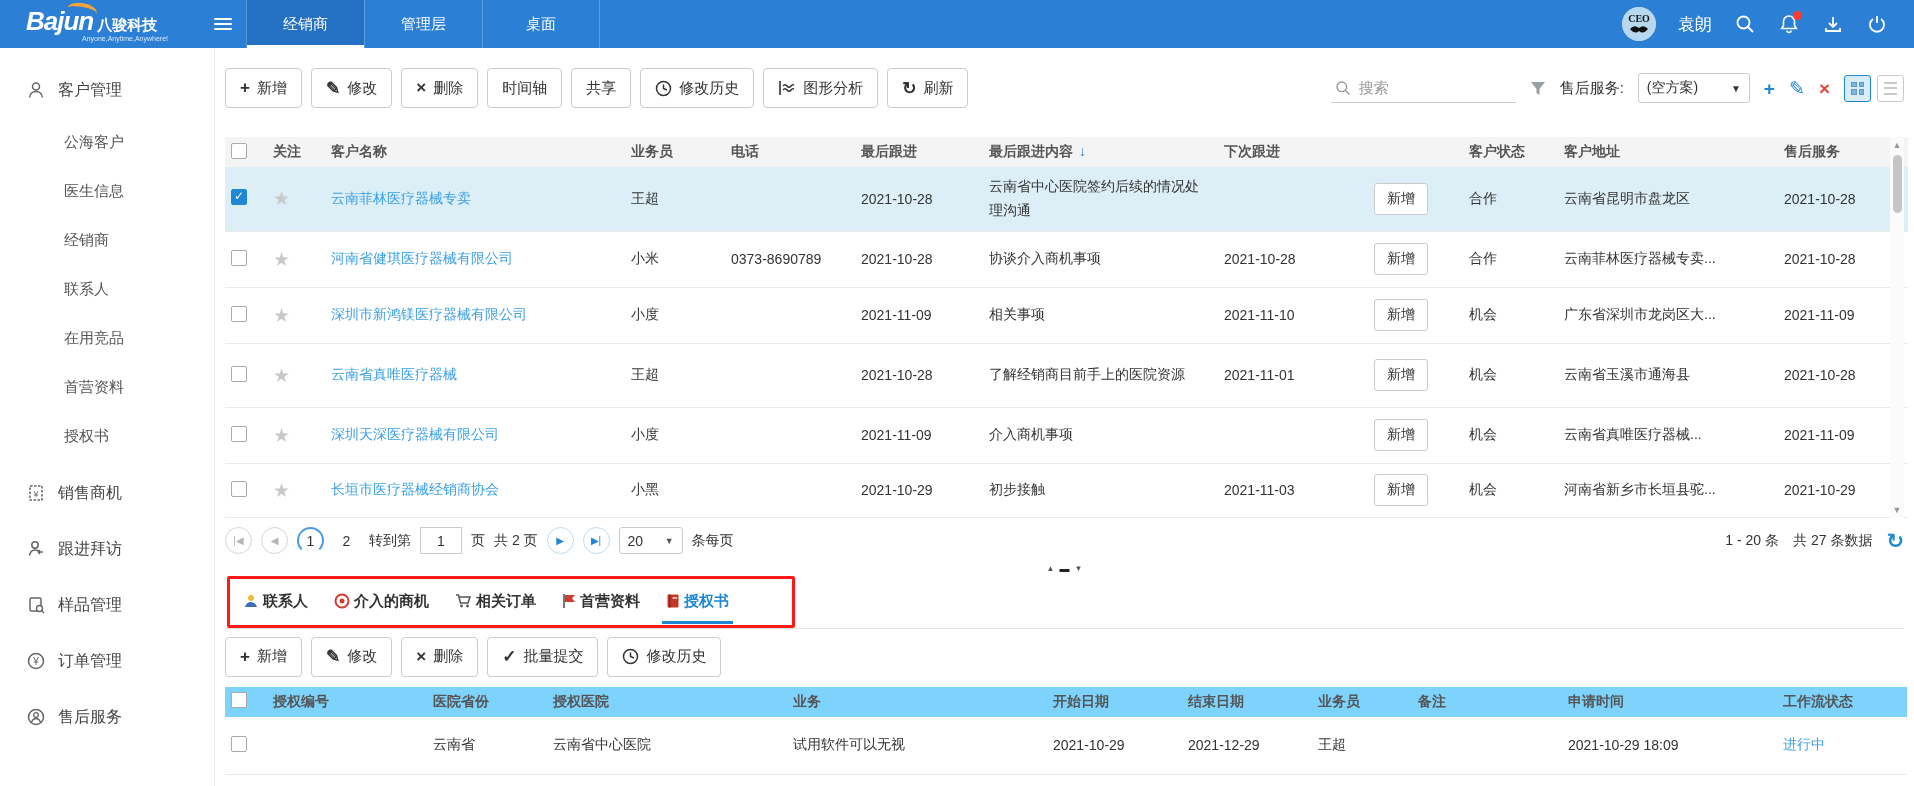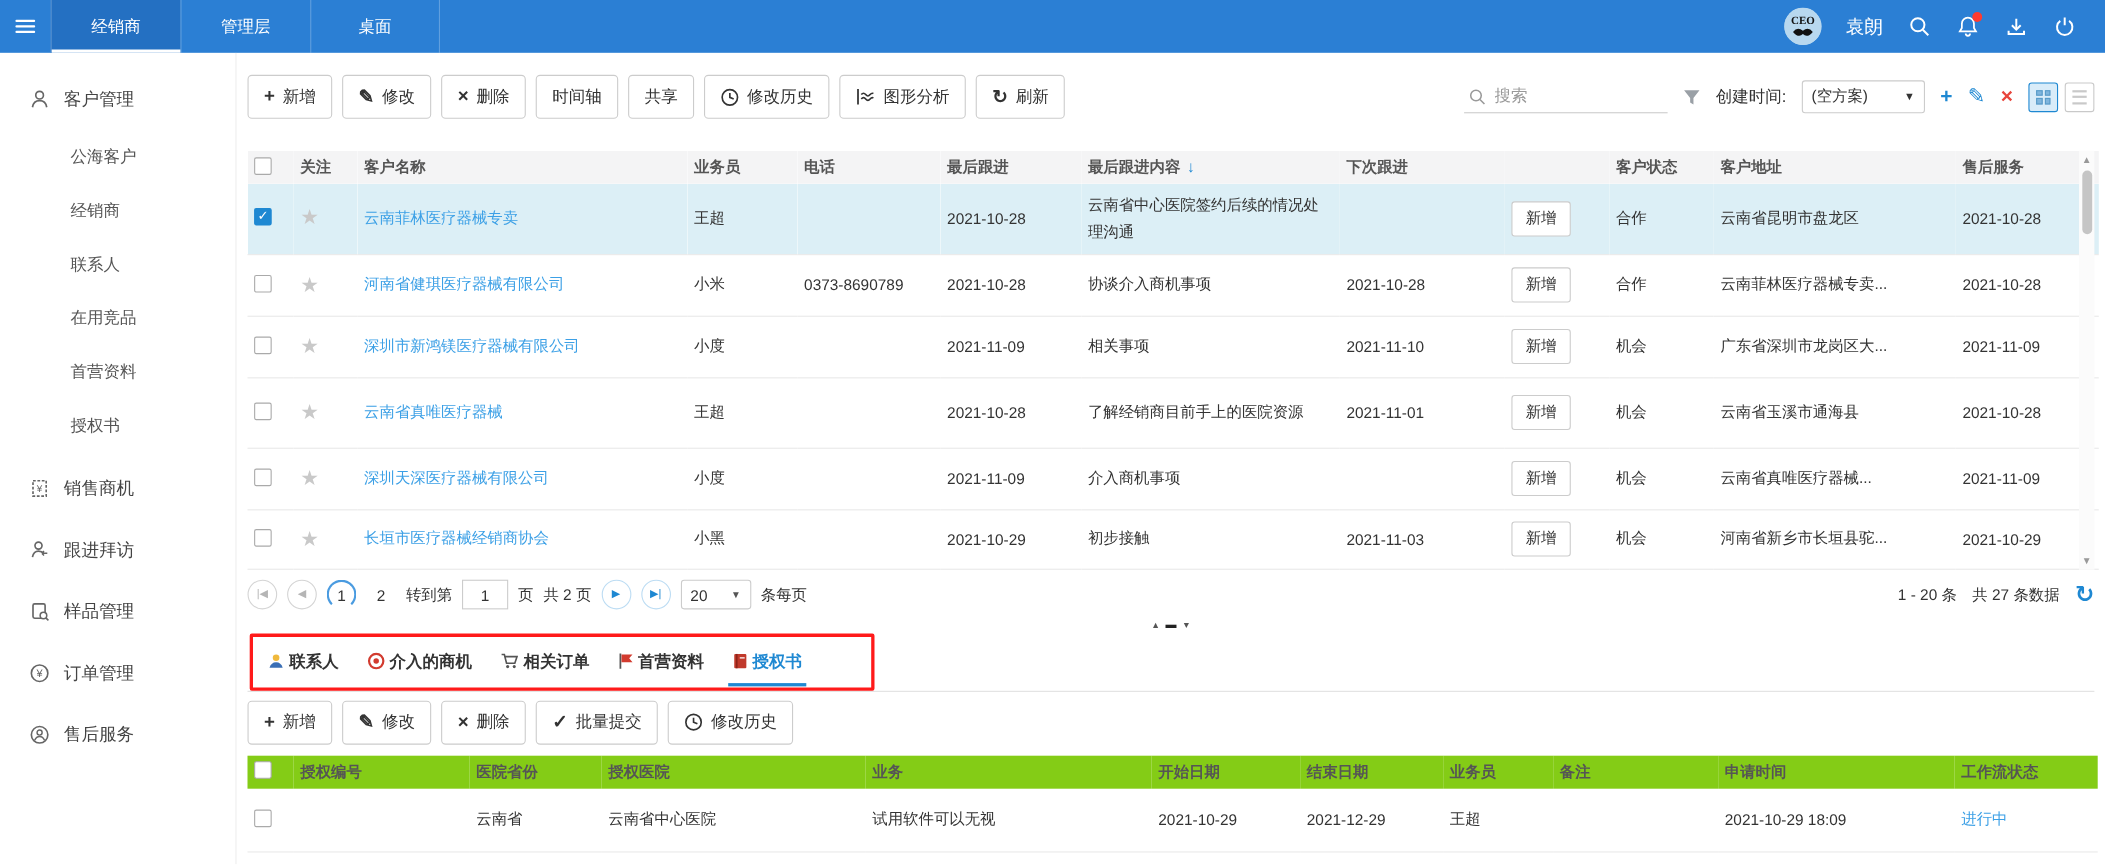--- a/index.html
+++ b/index.html
@@ -105,31 +105,38 @@
   .subtab-row { position:relative; height:54px; border-bottom:1px solid #e2e2e2; display:flex; align-items:center; }
   .red-box { position:absolute; left:2px; top:1px; width:568px; height:52px; border:3px solid #ff1a1a; border-radius:2px; pointer-events:none; }
   .subtabs { display:flex; align-items:center; gap:26px; padding-left:18px; }
   .subtab { display:flex; align-items:center; gap:4px; font-size:15px; font-weight:bold; color:#333; cursor:pointer; position:relative; height:50px; }
   .subtab.active { color:#1e88d2; }
   .subtab.active::after { content:""; position:absolute; bottom:2px; left:-4px; right:-4px; height:3px; background:#1e88d2; }
 
   
   .subtoolbar { margin-top:8px; display:flex; gap:9px; }
   .auth-wrap { margin-top:10px; }
-  .grid2 th { background:#84cc16; font-size:14px; color:#555; font-weight:bold; text-align:left; height:30px; padding:0 6px; white-space:nowrap; }
+  .grid2 th { background:#7dd3fc; font-size:14px; color:#555; font-weight:bold; text-align:left; height:30px; padding:0 6px; white-space:nowrap; }
   .grid2 td { border-bottom:1px solid #e9e9e9; font-size:14px; color:#333; padding:0 6px; height:58px; vertical-align:middle; }
 
   svg { display:block; }
 </style>
 </head>
 <body>
 
 <div class="app">
 
   <div class="navbar">
+    <div class="logo">
+      <div class="logo-line">
+        <span class="brand">Bajun</span>
+        <span class="company">八骏科技</span>
+      </div>
+      <div class="tagline">Anyone,Anytime,Anywhere!</div>
+    </div>
     <div class="hamburger">
         <i></i>
         <i></i>
         <i></i>
       </div>
     <div class="nav-tabs">
       <div class="nav-tab active">
           <span>经销商</span>
         </div>
       <div class="nav-tab">
@@ -185,20 +192,23 @@
           <svg width="20" height="20" viewBox="0 0 20 20">
               <circle cx="10" cy="6.5" r="3.5" fill="none" stroke="#666" stroke-width="1.5"></circle>
               <path d="M3.5 17.5 q1,-6 6.5,-6 q5.5,0 6.5,6" fill="none" stroke="#666" stroke-width="1.5"></path>
             </svg>
           <span>客户管理</span>
         </div>
         <div class="s-sub">
             <span>公海客户</span>
           </div>
         <div class="s-sub">
+            <span>医生信息</span>
+          </div>
+        <div class="s-sub">
             <span>经销商</span>
           </div>
         <div class="s-sub">
             <span>联系人</span>
           </div>
         <div class="s-sub">
             <span>在用竞品</span>
           </div>
         <div class="s-sub">
             <span>首营资料</span>
@@ -293,21 +303,21 @@
           <div class="search-box">
             <svg width="16" height="16" viewBox="0 0 16 16">
                 <circle cx="6.8" cy="6.8" r="4.8" fill="none" stroke="#999" stroke-width="1.4"></circle>
                 <line x1="10.4" y1="10.4" x2="14.5" y2="14.5" stroke="#999" stroke-width="1.4"></line>
               </svg>
             <input type="text" placeholder="搜索" style="">
           </div>
           <svg width="16" height="15" viewBox="0 0 16 15">
               <path d="M1 1 h14 l-5.5 7 v6 l-3 -1.8 v-4.2 z" fill="#9aa0a6"></path>
             </svg>
-          <span class="query-label">创建时间:</span>
+          <span class="query-label">售后服务:</span>
           <div class="select-box">
             <span>(空方案)</span>
             <span class="caret">▼</span>
           </div>
           <span class="mini-act blue">+</span>
           <span class="mini-act blue">✎</span>
           <span class="mini-act red">×</span>
           <div class="view-toggles">
             <div class="vtog active">
                 <span class="grid-ico">

